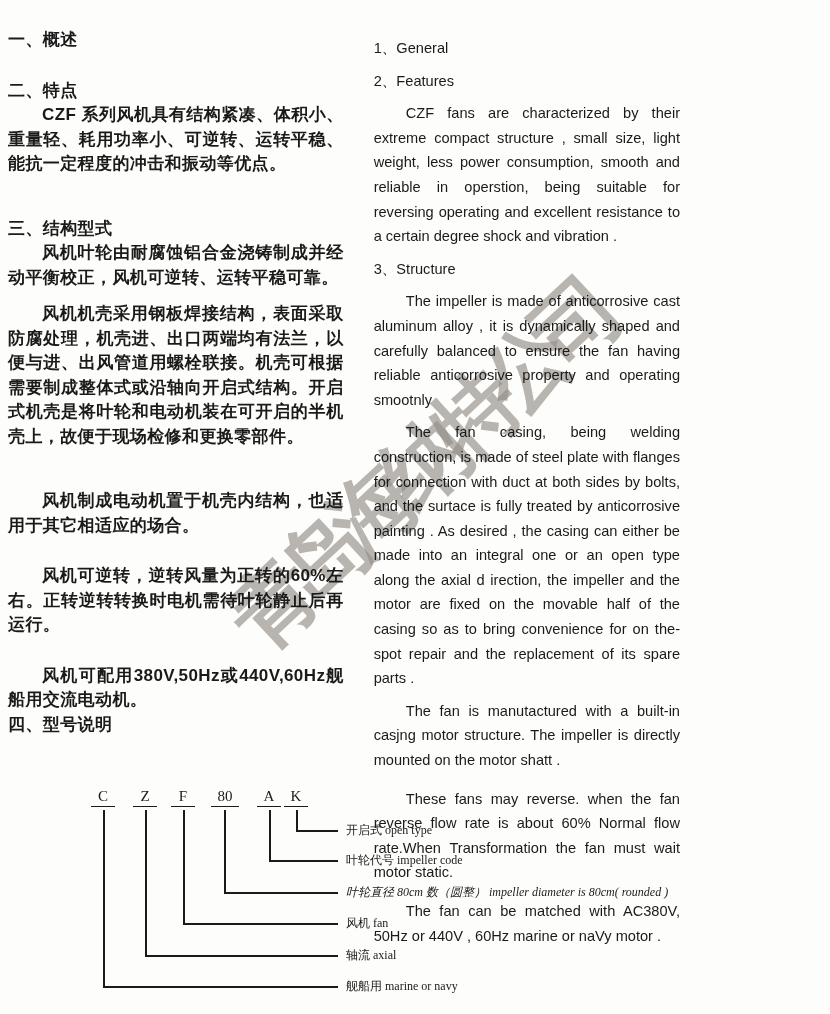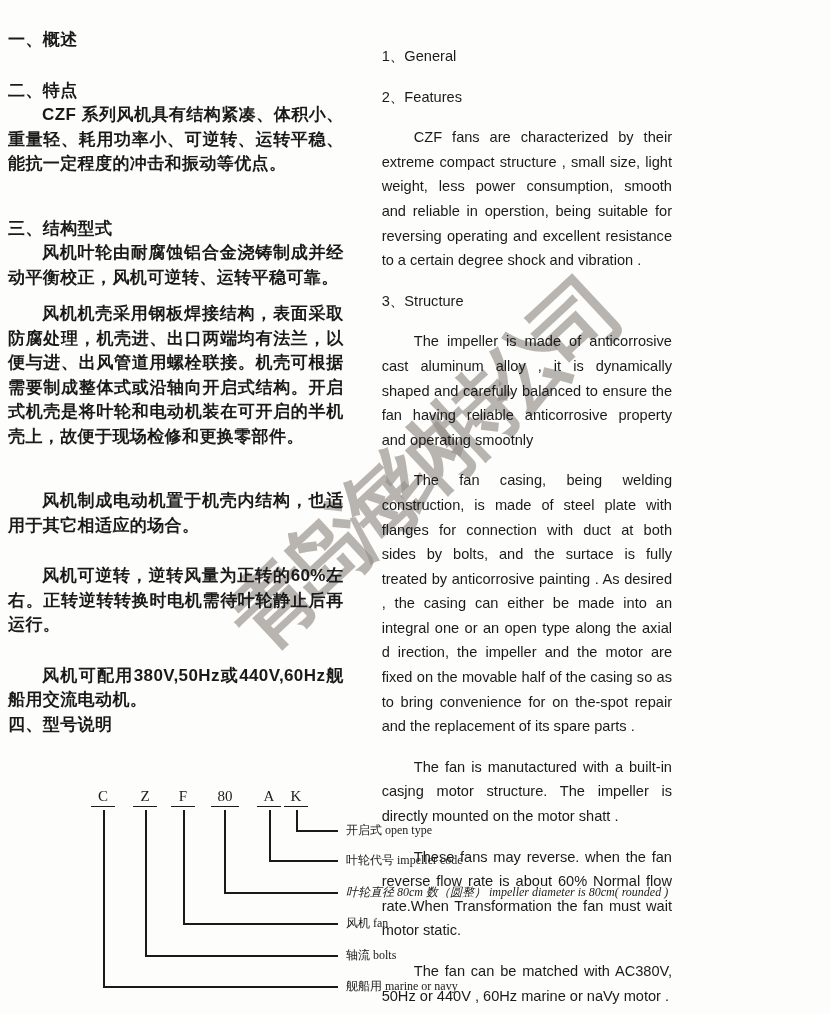--- a/index.html
+++ b/index.html
@@ -45,21 +45,21 @@
   .col.left h3,.col.left p{
     margin:0;
     font-size:17px;
     line-height:24.5px;
     font-weight:bold;
     text-align:justify;
     letter-spacing:0.4px;
   }
   .col.left p{text-indent:2em;}
   .col.right h3,.col.right p{
-    margin:16px;
+    margin:8px;
     font-size:14.6px;
     line-height:24.6px;
     font-weight:normal;
     text-align:justify;
   }
   .col.right p{text-indent:2.2em;}
   .gap-sm{margin-top:12px !important;}
   .gap-md{margin-top:26px !important;}
   .gap-lg{margin-top:40px !important;}
   .gap-xs{margin-top:14px !important;}
@@ -153,20 +153,20 @@
     <div class="vline V5"></div>
 
     <div class="hline H0"></div>
     <div class="hline H1"></div>
     <div class="hline H2"></div>
     <div class="hline H3"></div>
     <div class="hline H4"></div>
     <div class="hline H5"></div>
 
     <div class="dlabel T0">舰船用  marine or navy</div>
-    <div class="dlabel T1">轴流 bolts</div>
+    <div class="dlabel T1">轴流 axial</div>
     <div class="dlabel T2">风机 fan</div>
     <div class="dlabel T3">叶轮直径 80cm 数（圆整）  impeller diameter is 80cm( rounded )</div>
     <div class="dlabel T4">叶轮代号 impeller code</div>
     <div class="dlabel T5">开启式 open type</div>
   </div>
 
 </div>
 
 </body></html>

